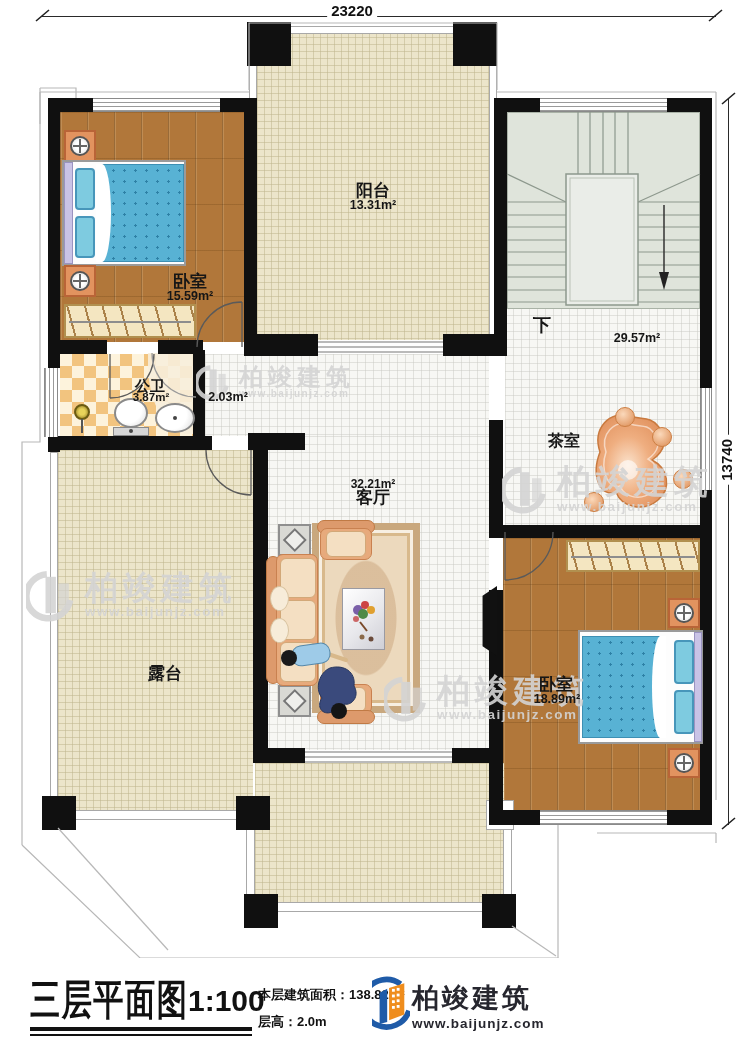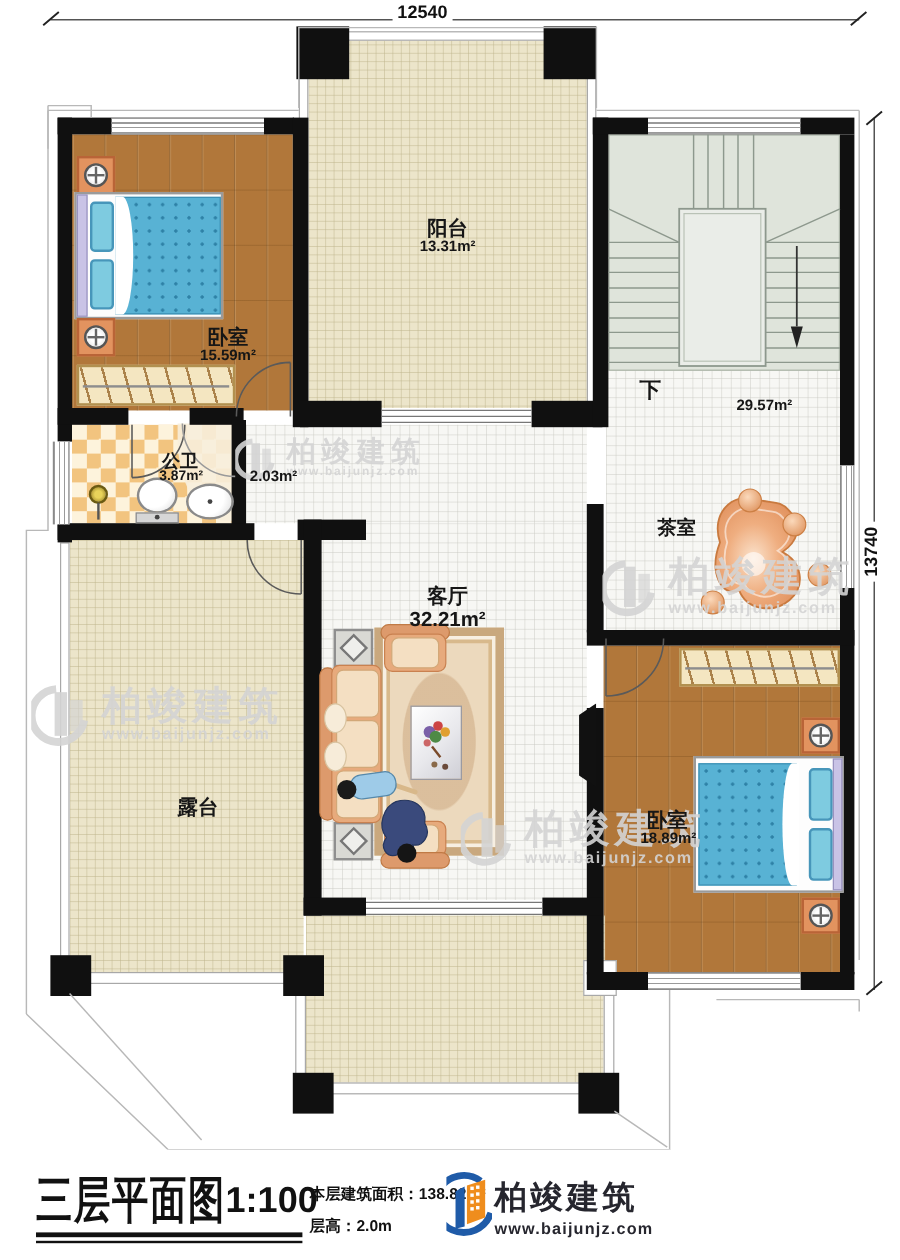--- a/index.html
+++ b/index.html
@@ -289,21 +289,21 @@
       <path d="M330,668 C344,664 356,672 354,686 C360,696 352,706 344,704 C348,712 338,718 332,712 C322,716 316,706 322,698 C314,688 320,672 330,668 Z" fill="#3a4a7c" stroke="#26365e"></path>
       <circle cx="339" cy="711" r="8" fill="#151515"></circle>
     </g>
 
     <g stroke="#222" stroke-width="1.6">
       <path d="M36,21 L49,10 M709,21 L722,10 M722,104 L735,93 M722,829 L735,818"></path>
     </g>
   </svg>
 
   <div class="dimline" style="left:42px;top:16px;width:674px;height:1px;"></div>
-  <div class="dimtxt" style="left:352px;top:2px;font-size:15px;transform:translateX(-50%);">12540</div>
+  <div class="dimtxt" style="left:352px;top:2px;font-size:15px;transform:translateX(-50%);">23220</div>
   <div class="dimline" style="left:728px;top:98px;width:1px;height:727px;"></div>
   <div class="dimtxt" style="left:718px;top:435px;font-size:15px;writing-mode:vertical-rl;transform:rotate(180deg);padding:4px 0;">13740</div>
 
   <div class="wm z40" style="left:196px;top:362px;">
     <svg width="36" height="40" viewBox="0 0 40 44">
       <path d="M16,6 A17,17 0 1 0 34,26" fill="none" stroke="currentColor" stroke-width="5"></path>
       <rect x="15" y="8" width="8" height="28" fill="currentColor"></rect>
         <rect x="25" y="13" width="8" height="20" fill="currentColor" opacity=".75"></rect>
     </svg>
     <div class="wtxt">
@@ -349,21 +349,21 @@
   <div class="lbl z50" style="left:373px;top:205px;font-size:12.5px;">13.31m²</div>
   <div class="lbl z50" style="left:190px;top:281px;font-size:17px;">卧室</div>
   <div class="lbl z50" style="left:190px;top:296px;font-size:12.5px;">15.59m²</div>
   <div class="lbl z50" style="left:150px;top:385px;font-size:15px;">公卫</div>
   <div class="lbl z50" style="left:151px;top:398px;font-size:11.5px;">3.87m²</div>
   <div class="lbl z50" style="left:228px;top:397px;font-size:12.5px;">2.03m²</div>
   <div class="lbl z50" style="left:542px;top:325px;font-size:18px;">下</div>
   <div class="lbl z50" style="left:637px;top:338px;font-size:12.5px;">29.57m²</div>
   <div class="lbl z50" style="left:564px;top:441px;font-size:16px;">茶室</div>
   <div class="lbl z50" style="left:373px;top:497px;font-size:17px;">客厅</div>
-  <div class="lbl z50" style="left:373px;top:516px;font-size:17px;">32.21m²</div>
+  <div class="lbl z50" style="left:373px;top:484px;font-size:12px;">32.21m²</div>
   <div class="lbl z50" style="left:165px;top:673px;font-size:17px;">露台</div>
   <div class="lbl z50" style="left:556px;top:684px;font-size:17px;">卧室</div>
   <div class="lbl z50" style="left:557px;top:699px;font-size:12.5px;">18.89m²</div>
 
   <div id="titleblock">
     <div class="tb-title">三层平面图</div>
     <div class="tb-scale">1:100</div>
     <div class="tb-rule1"></div>
     <div class="tb-rule2"></div>
     <div class="tb-info1">本层建筑面积：138.82m²</div>

